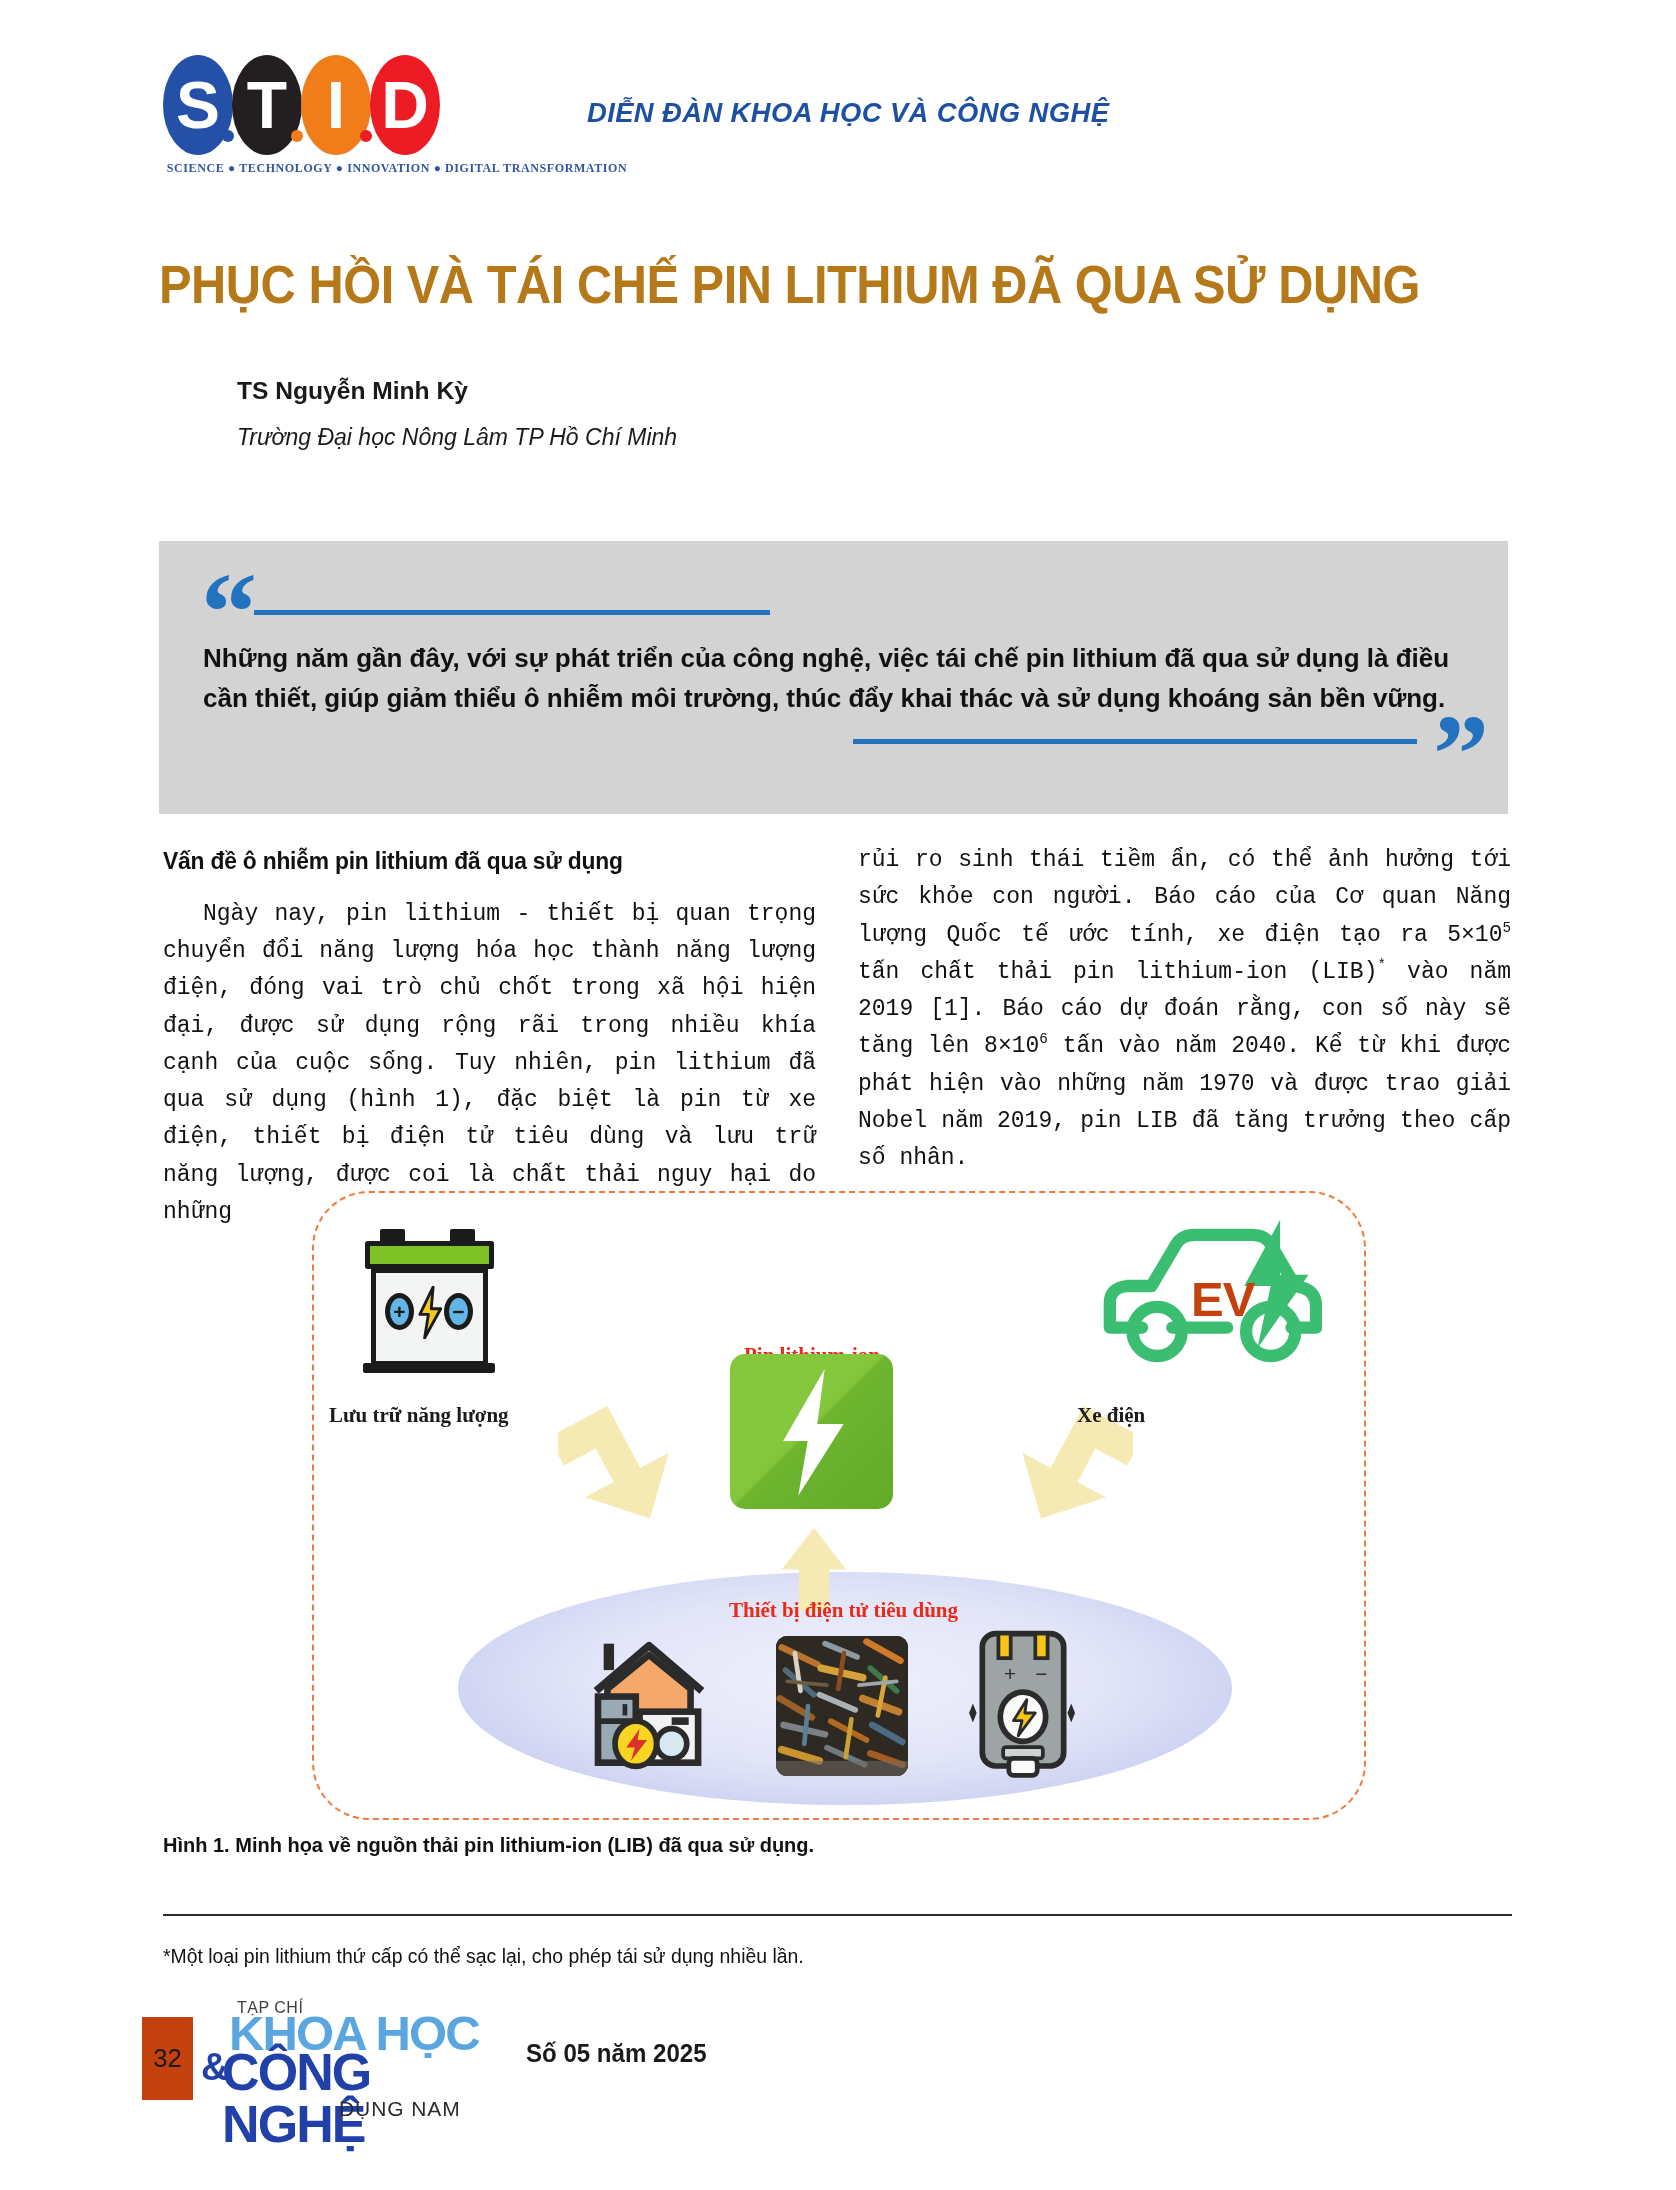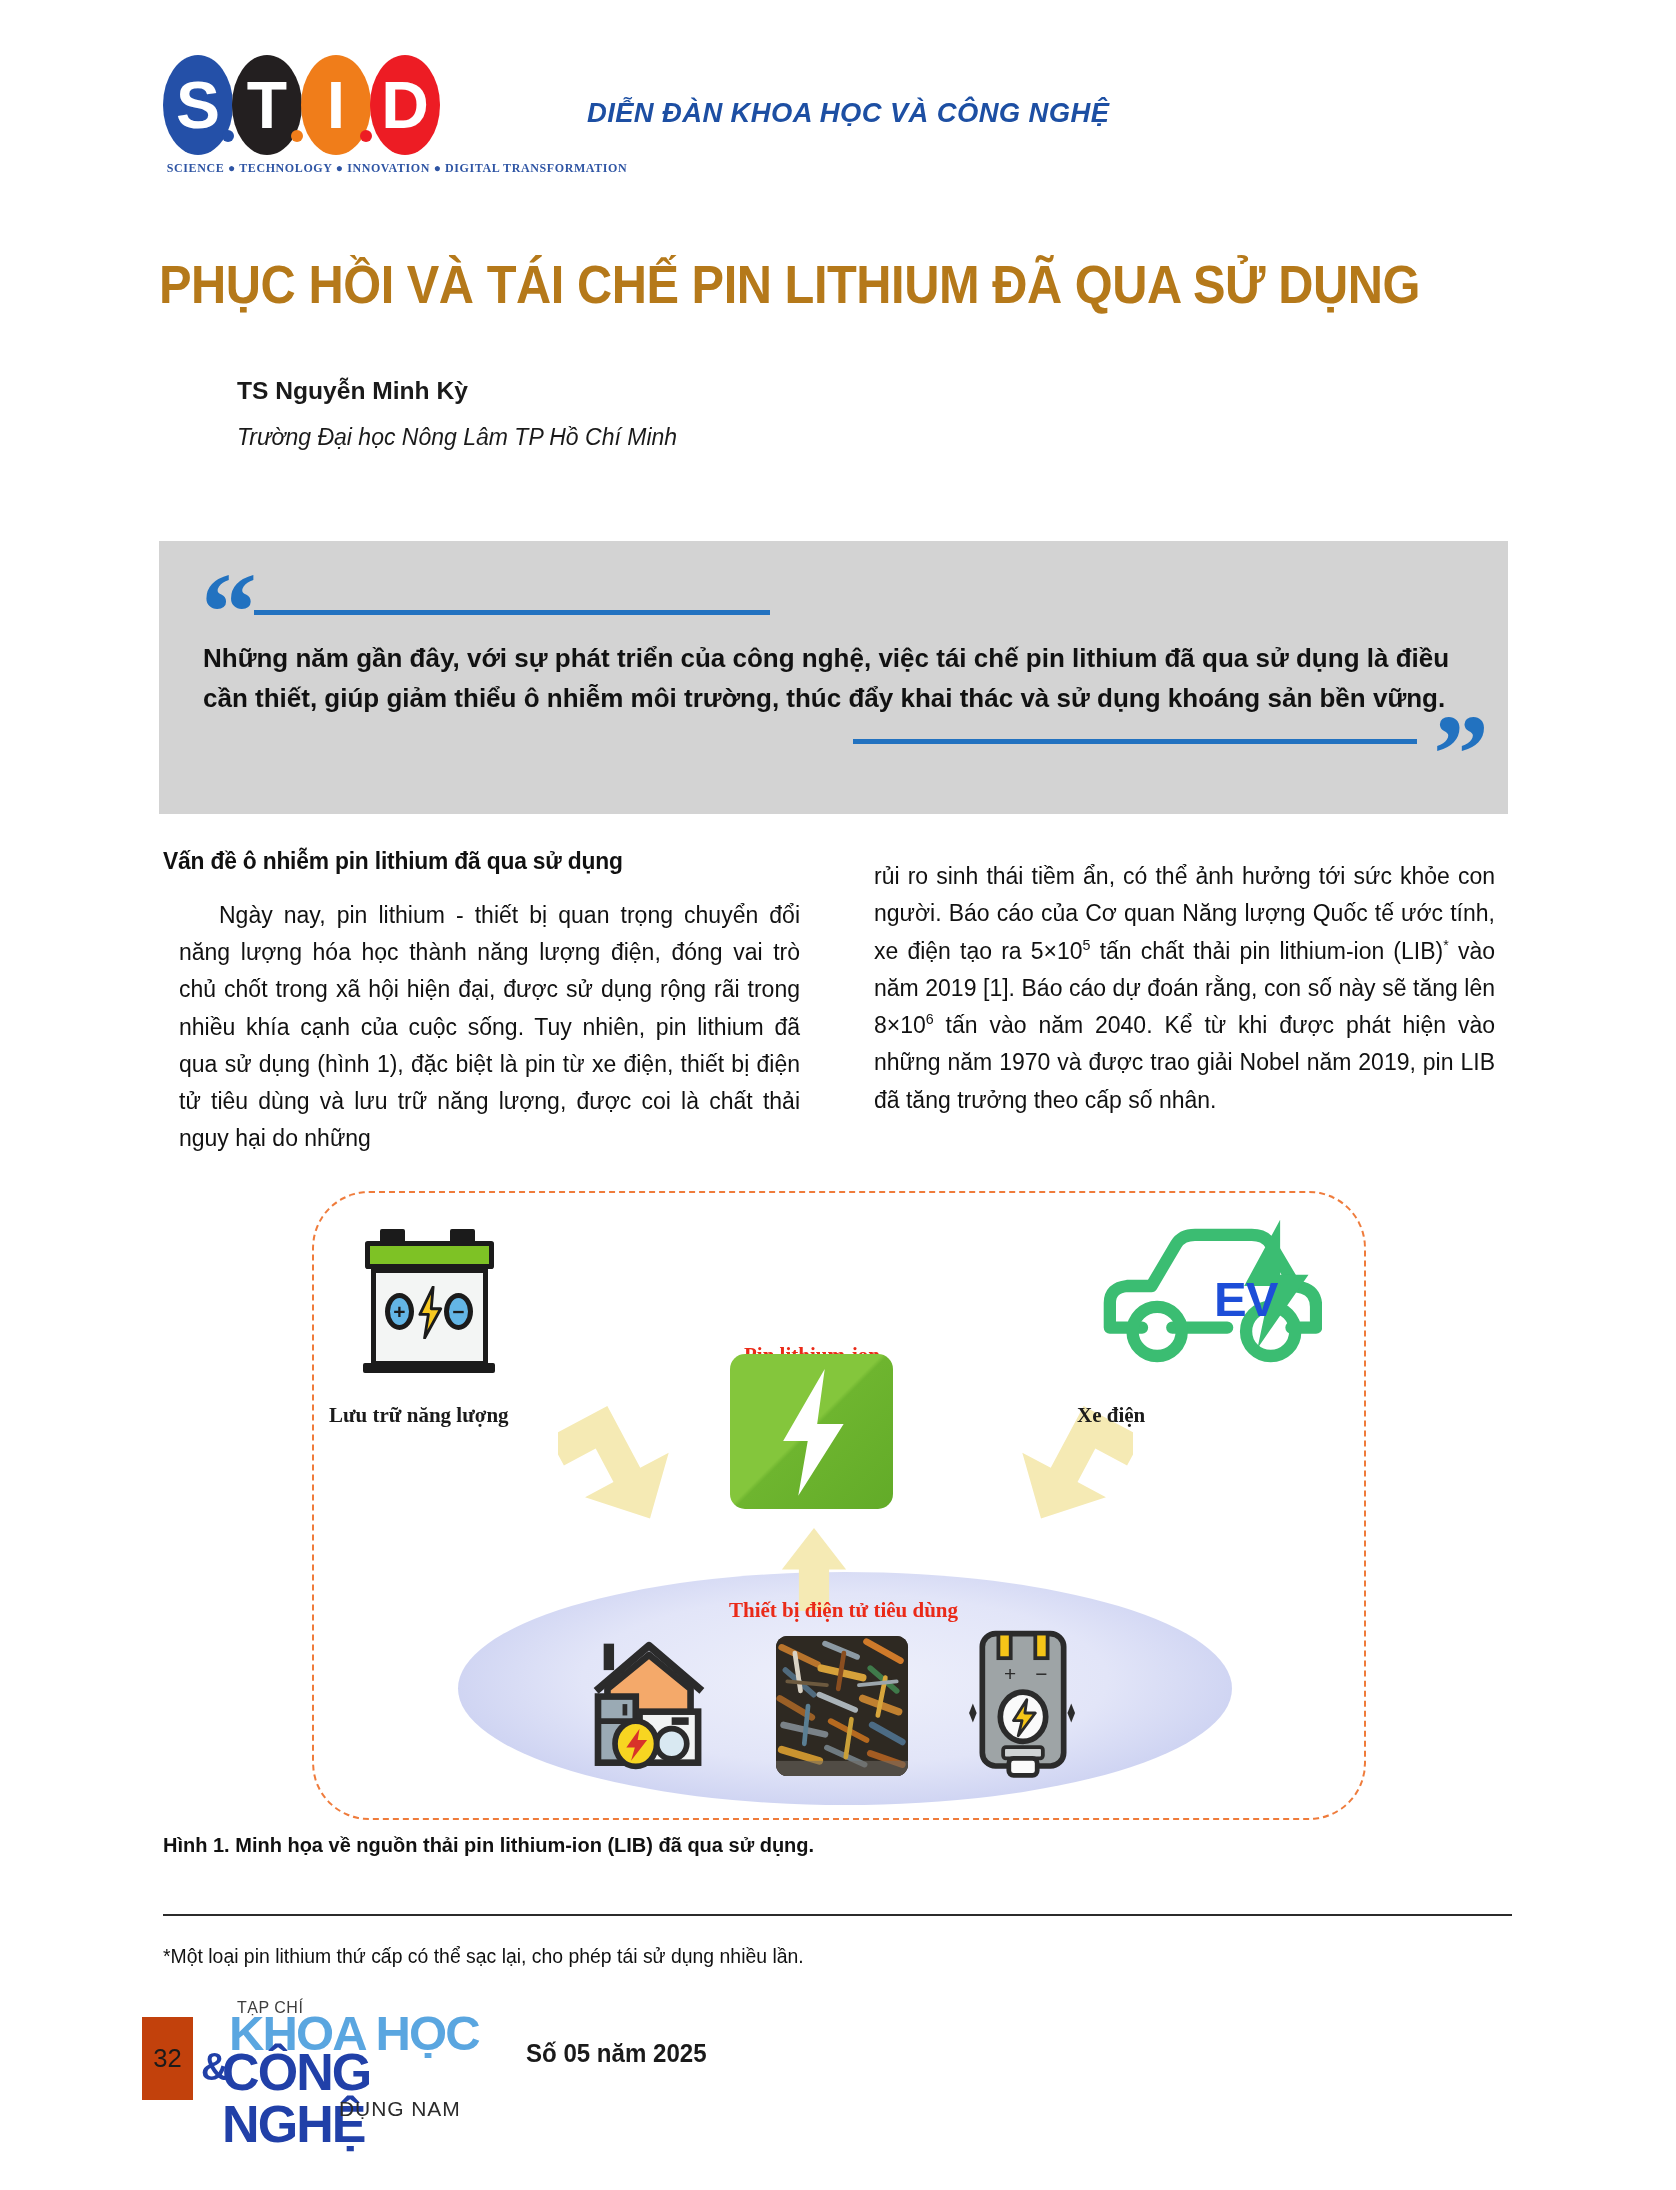--- a/index.html
+++ b/index.html
@@ -200,21 +200,21 @@
   .col-left { left: 163px; top: 842px; }
   .col-right { left: 858px; top: 842px; }
   .section-head {
     font-size: 24px;
     font-weight: bold;
     margin: 0 0 15px 0;
     letter-spacing: -0.2px;
     transform: scaleX(0.95);
     transform-origin: left center;
   }
-  .col p { margin: 16px; text-indent: 40px; }
+  .col p { margin: 0; text-indent: 40px; font-family: Liberation Mono, monospace; }
   sup { font-size: 0.62em; vertical-align: super; line-height: 0; }
 
   
   .figure {
     position: absolute;
     left: 312px;
     top: 1191px;
     width: 1050px;
     height: 625px;
     border: 2.8px dashed #ef7b3b;
@@ -300,23 +300,22 @@
   .label-ev { left: 763px; top: 210px; }
 
   
   .ev-car { position: absolute; right: 42px; top: 23px; width: 237px; height: 175px; }
   .ev-text {
     position: absolute;
     left: 106px; top: 55px;
     font-family: "Liberation Sans", sans-serif;
     font-weight: bold;
     font-size: 49px;
-    color: #1d4ed8;
+    color: #c2410c;
     letter-spacing: -0.9px;
-    margin-left: 23px;
   }
 
   
   .center-tile {
     position: absolute;
     left: 416px; top: 161px;
     width: 163px; height: 155px;
     border-radius: 15px;
     background: linear-gradient(135deg,#84c63c 0%,#84c63c 48%,#6eb52f 50%,#62ab28 100%);
   }

